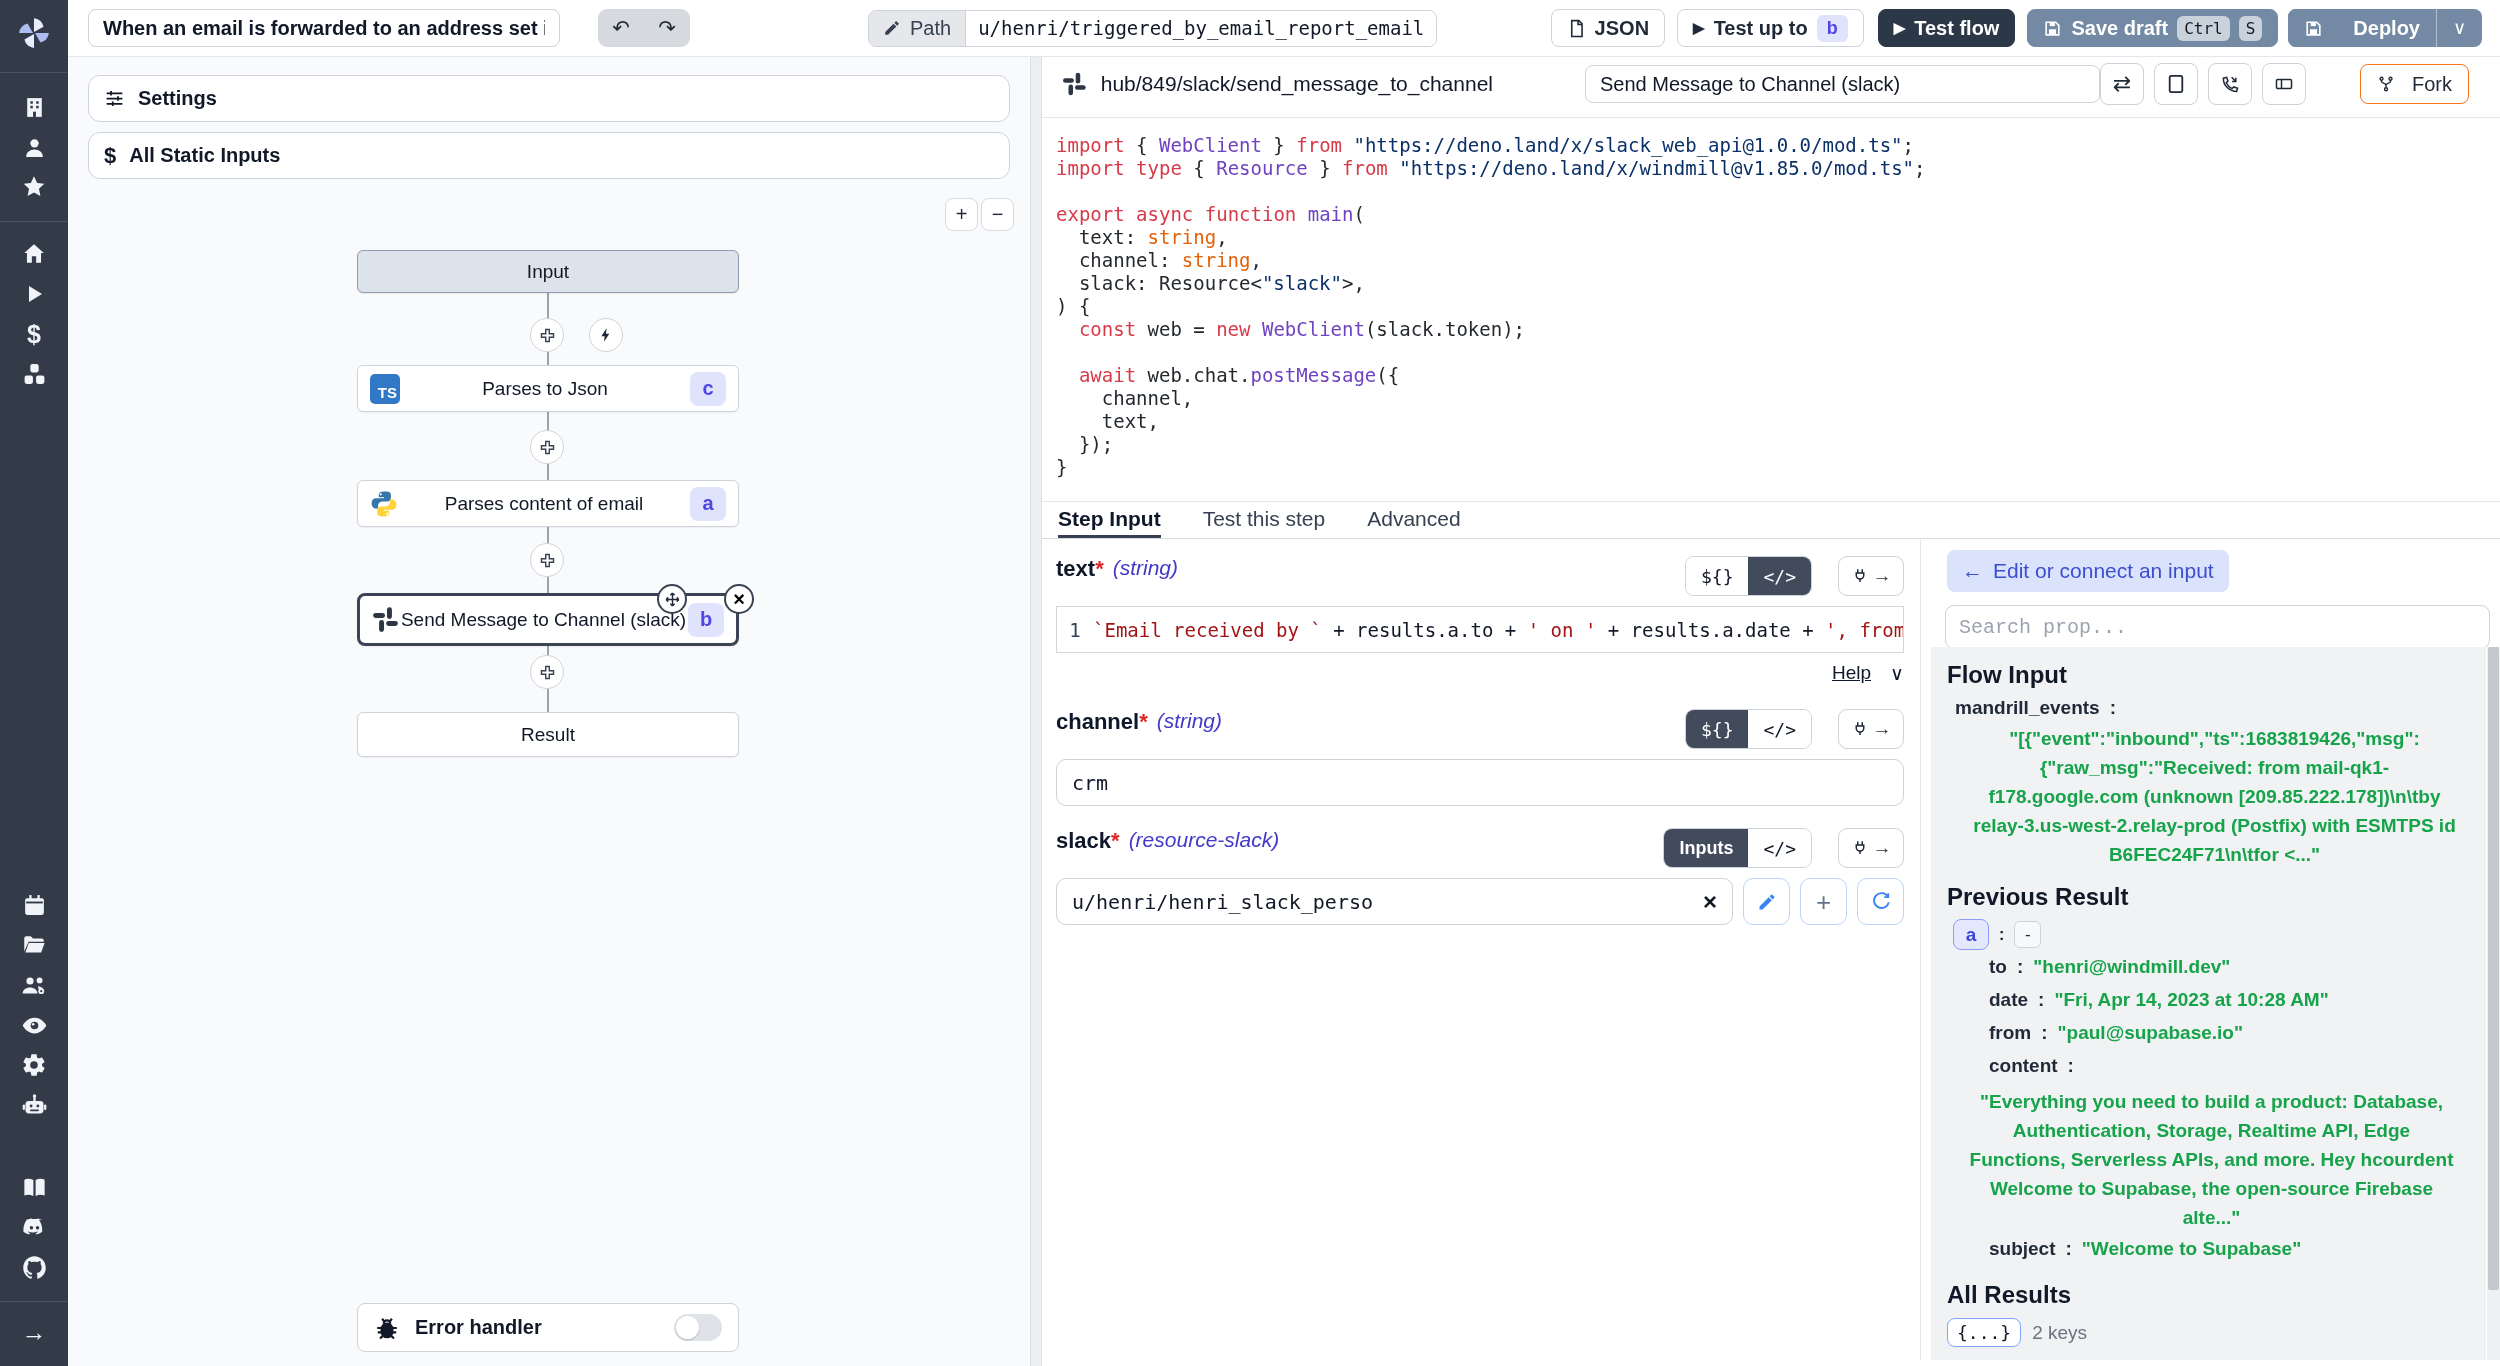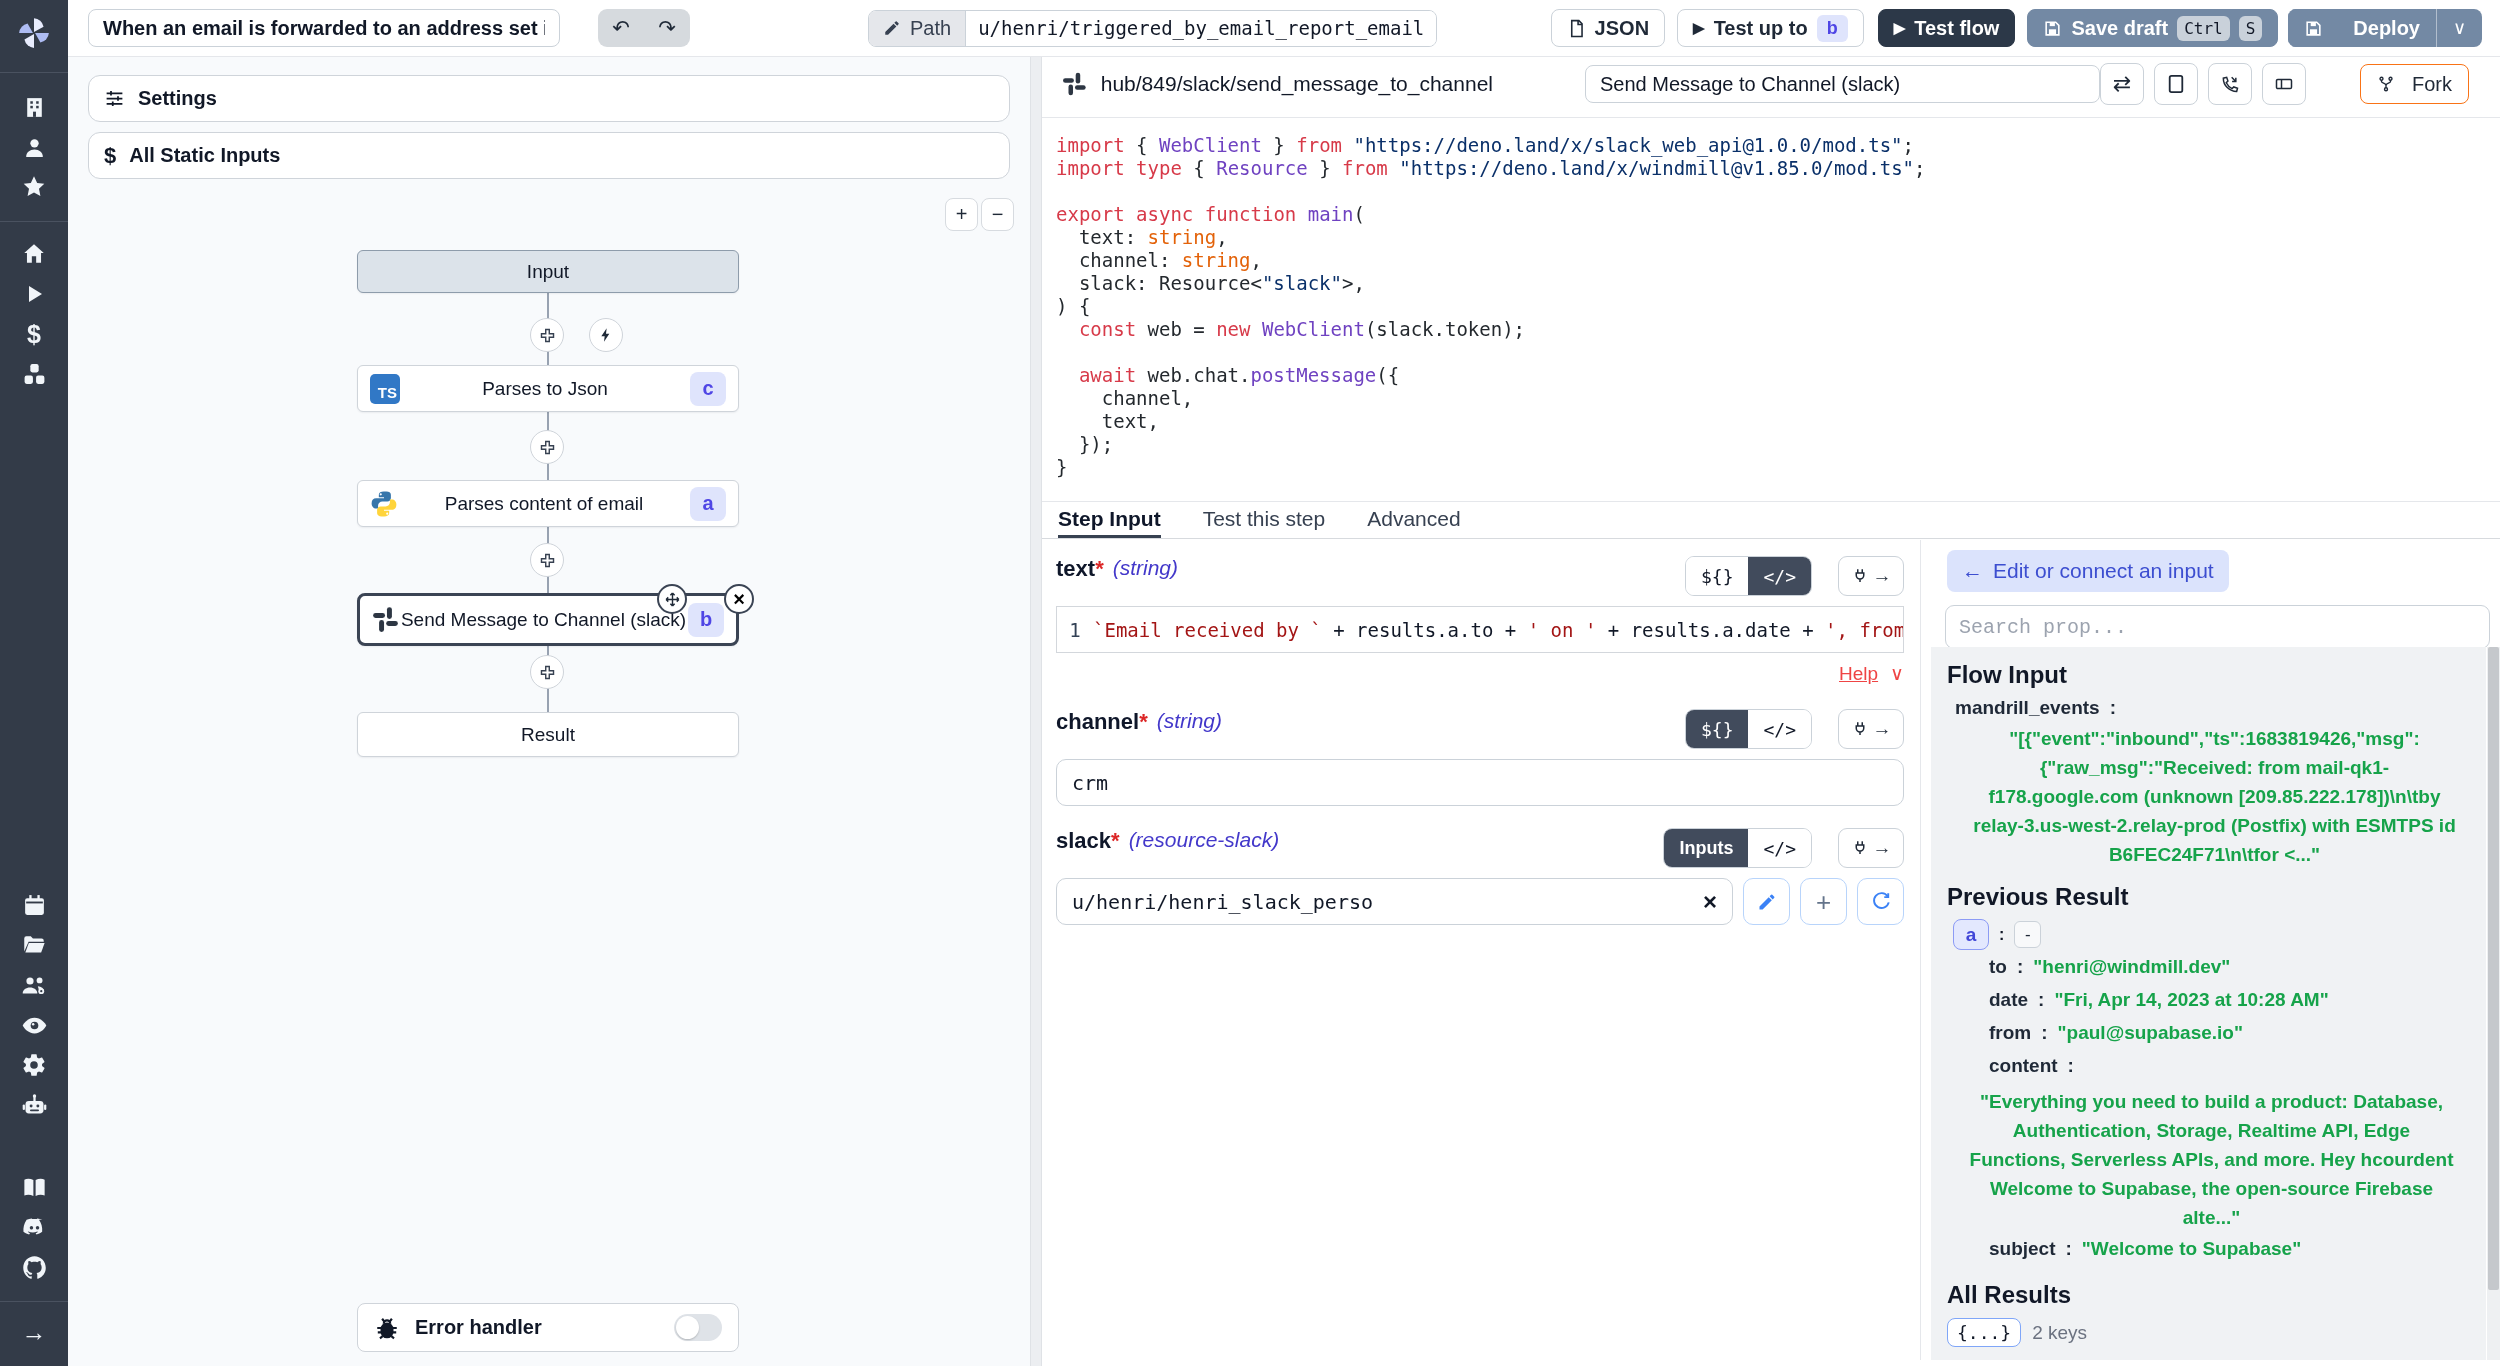--- a/index.html
+++ b/index.html
@@ -78,21 +78,21 @@
   .ctrls { margin-left:auto; display:flex; align-items:center; }
   .segs { display:flex; border:1px solid #cbd2d9; border-radius:9px; overflow:hidden; height:40px; }
   .seg { display:flex; align-items:center; padding:0 15px; font-size:18px; font-family:"DejaVu Sans Mono",monospace; background:#fff; color:#111827; cursor:pointer; }
   .seg.sans { font-family:"Liberation Sans",sans-serif; font-weight:700; }
   .seg.on { background:#414b5c; color:#fff; }
   .plug-btn { margin-left:26px; width:66px; height:40px; border:1px solid #cbd2d9; border-radius:9px; background:#fff; display:flex; align-items:center; justify-content:center; gap:4px; color:#1f2937; cursor:pointer; font-size:19px; }
   .exprbox { margin-top:10px; border:1px solid #d3d7dc; height:47px; display:flex; align-items:center; overflow:hidden; background:#fff; }
   .exprbox .ln { width:36px; text-align:center; color:#334155; font-family:"DejaVu Sans Mono",monospace; font-size:19px; }
   .expr { font-family:"DejaVu Sans Mono",monospace; font-size:19px; white-space:pre; overflow:hidden; flex:1; }
   .tok-rs { color:#a31515; } .tok-rp { color:#111827; }
-  .helprow { display:flex; justify-content:flex-end; align-items:center; gap:12px; margin-top:9px; font-size:19px; color:#ef4444; }
+  .helprow { display:flex; justify-content:flex-end; align-items:flex-start; gap:19px; margin-top:9px; font-size:19px; color:#0f172a; }
   .helprow .hl { text-decoration:underline; cursor:pointer; }
   .text-input { margin-top:10px; width:100%; height:47px; border:1px solid #cbd2d9; border-radius:10px; padding:0 15px; font-family:"DejaVu Sans Mono",monospace; font-size:20px; color:#111827; }
   .resrow { margin-top:10px; display:flex; gap:10px; }
   .resbox { flex:1; height:47px; border:1px solid #cbd2d9; border-radius:10px; display:flex; align-items:center; padding:0 15px; font-family:"DejaVu Sans Mono",monospace; font-size:20px; }
   .resbox .clear { margin-left:auto; background:none; border:none; font-size:24px; font-weight:600; color:#111827; cursor:pointer; line-height:1; }
   .sqbtn { width:47px; height:47px; border:1px solid #b8d4fb; border-radius:10px; background:#fff; display:flex; align-items:center; justify-content:center; cursor:pointer; }
   .sqbtn .plus { font-size:26px; color:#64748b; line-height:1; }
 
   .rp-props { position:absolute; left:878px; top:489px; right:0; bottom:0; border-left:1px solid #e5e7eb; }
   .editconnect { margin:10px 0 0 26px; display:inline-flex; align-items:center; gap:10px; background:#dbe3fc; color:#3c4ed0; border:none; border-radius:8px; padding:9px 15px; font-size:21px; font-weight:500; cursor:pointer; }

